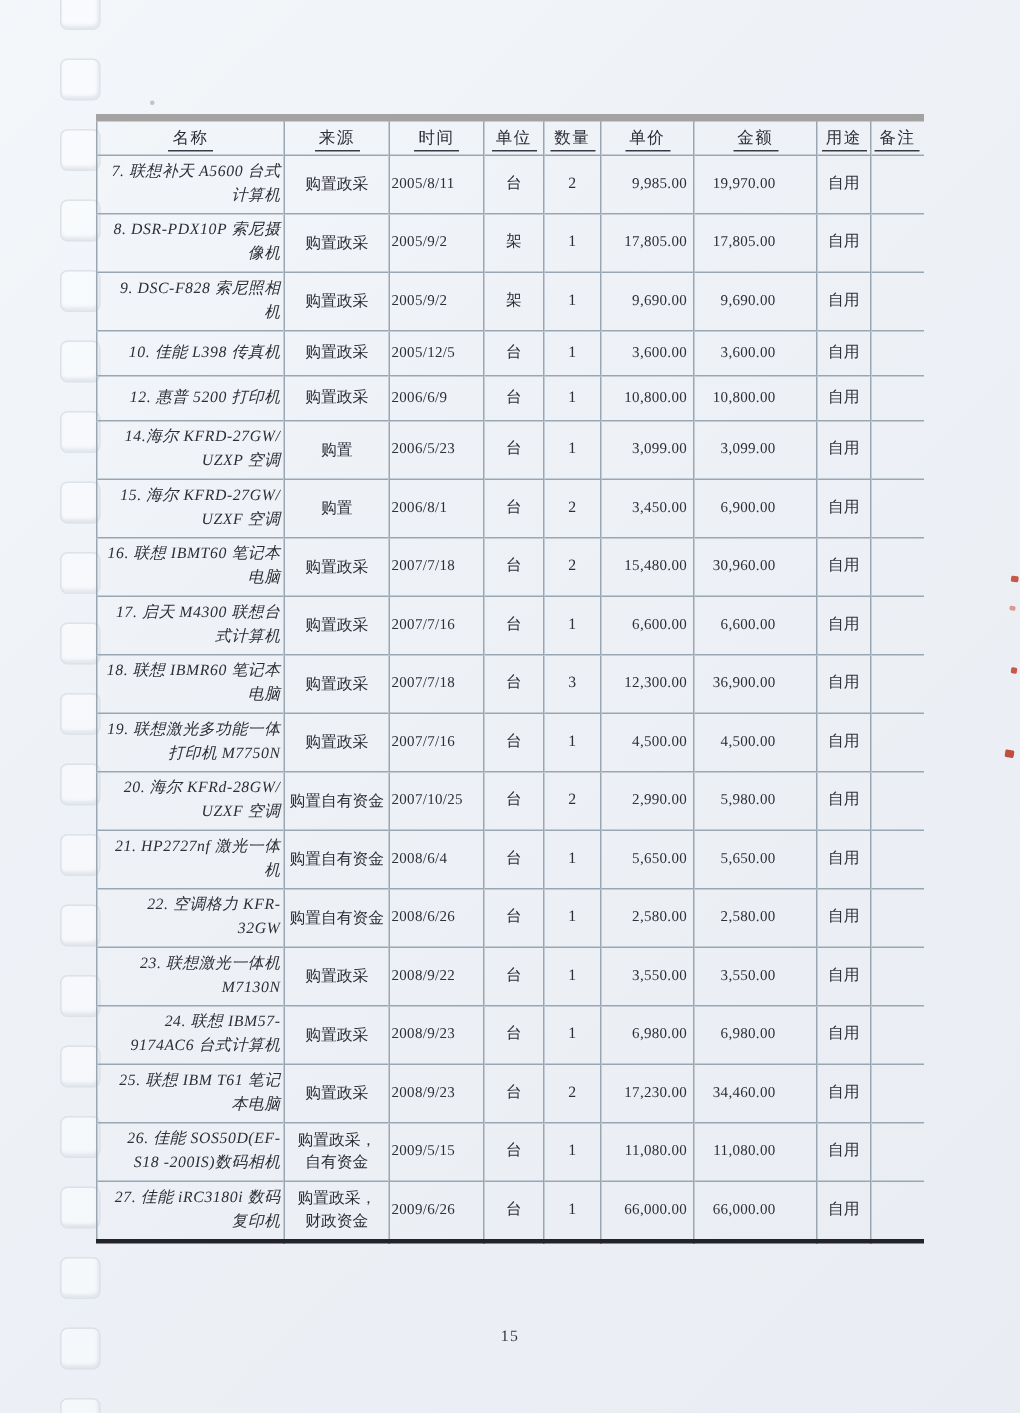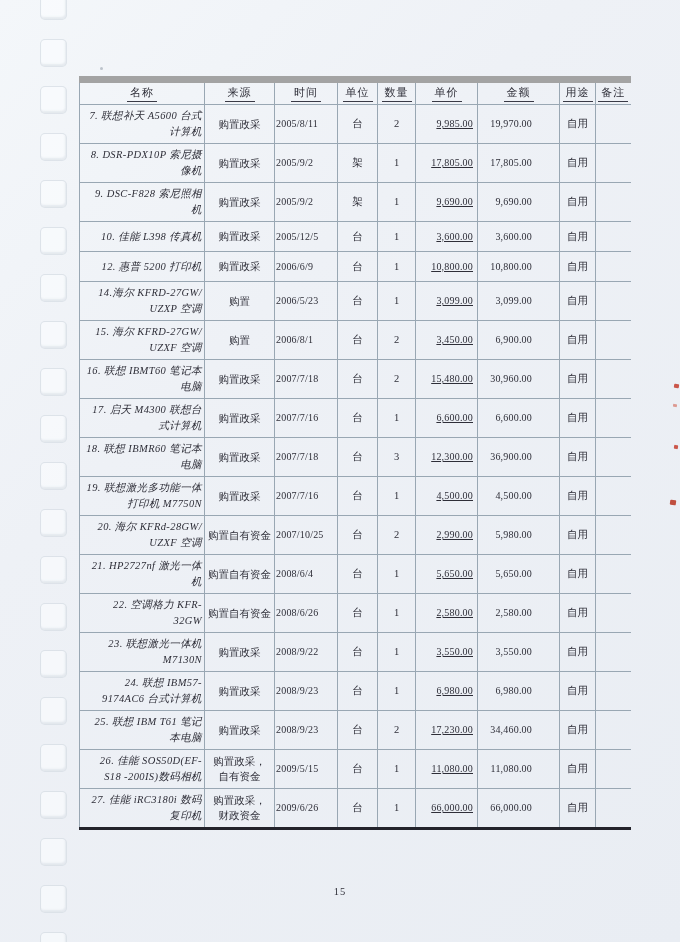--- a/index.html
+++ b/index.html
@@ -15,41 +15,41 @@
     position:absolute;left:40px;width:25px;height:26px;border-radius:5px;
     background:rgba(252,253,255,.6);
     border:1px solid rgba(165,178,192,.32);
     box-shadow:inset -1px -2px 2px rgba(160,172,186,.22);
   }
   
   .red-mark{position:absolute;border-radius:1px;opacity:.85;transform:rotate(8deg);}
   .speck{position:absolute;width:3px;height:3px;border-radius:50%;background:#9aa3ad;opacity:.6;}
 
   table{
-    position:absolute;left:79px;top:76px;width:551px;
+    position:absolute;left:64px;top:76px;width:551px;
     table-layout:fixed;border-collapse:collapse;
-    border-top:7px solid #a3a3a3;
+    border-top:5px solid #a3a3a3;
     border-bottom:3px solid #23232b;
   }
   th,td{
     border-left:1px solid #99a7b3;
     vertical-align:middle;
     font-weight:normal;
     overflow:hidden;
   }
   thead tr{height:25px;}
   tbody tr{height:30px;}
   th{font-size:11px;text-align:center;letter-spacing:1px;}
   th .hd{display:inline-block;padding:0 3px 1px;border-bottom:1px solid #3a3a46;}
   tbody td{border-top:1px solid #99a7b3;font-size:10.5px;line-height:16px;}
   .col-name{text-align:right;padding:3px 2px 3px 5px;letter-spacing:.4px;font-style:italic;}
   .col-source{text-align:center;padding:2px 3px;line-height:15px;}
   .col-time{text-align:left;font-size:10px;letter-spacing:.2px;}
   .col-unit,.col-qty,.col-use{text-align:center;}
-  .col-price{text-align:right;padding-right:4px;font-size:10px;letter-spacing:.2px;text-decoration:underline;}
+  .col-price{text-align:right;padding-right:4px;font-size:10px;letter-spacing:.2px;}
   .col-amount{text-align:right;padding-right:27px;font-size:10px;letter-spacing:.2px;}
   .col-note{border-left:1px solid #99a7b3;}
 
   .page-number{
     position:absolute;left:0;top:886px;width:680px;text-align:center;
     font-size:10.5px;letter-spacing:1px;color:#33333d;
   }
 </style>
 </head>
 <body>

